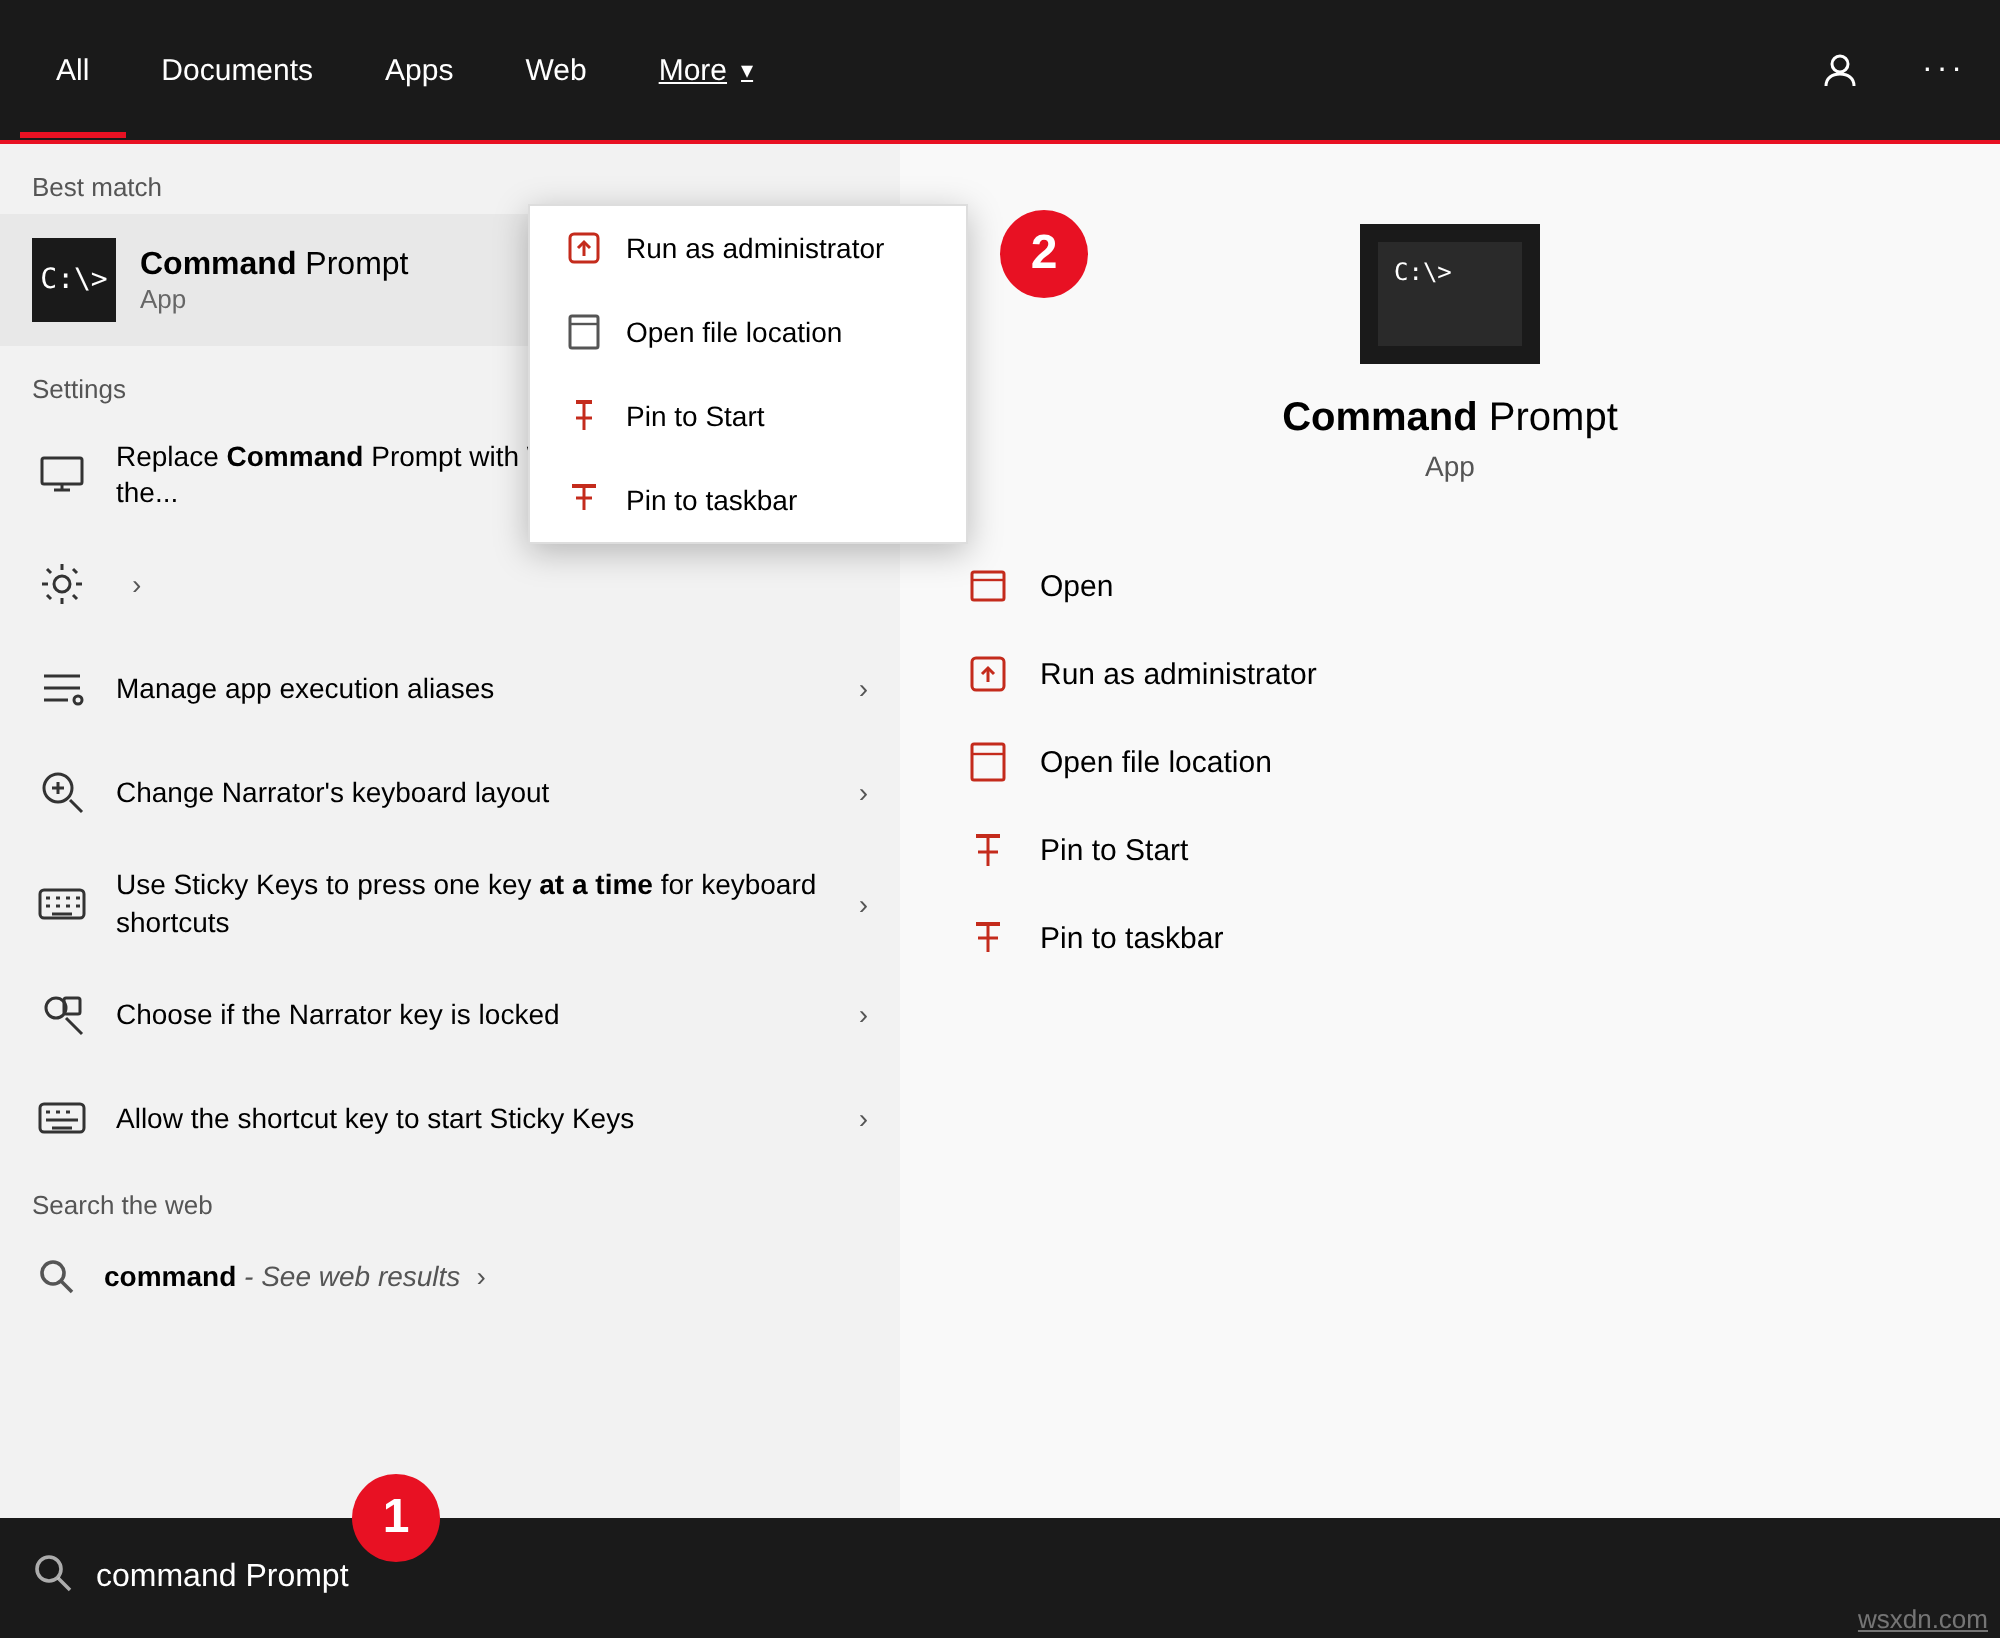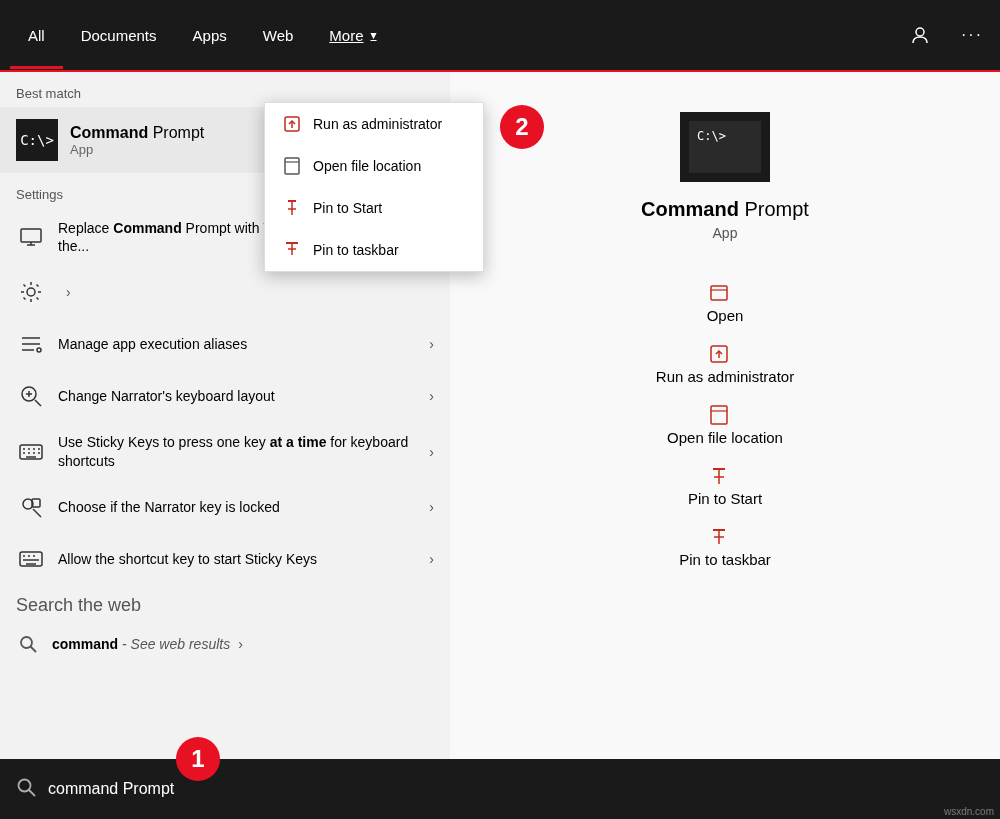--- a/index.html
+++ b/index.html
@@ -152,21 +152,21 @@
     }
     .settings-text strong { font-weight: 700; }
     .chevron {
       color: #555;
       font-size: 14px;
       margin-left: 8px;
     }
 
     
     .web-section-label {
-      font-size: 18px;
+      font-size: 13px;
       color: #555;
       padding: 10px 16px 6px 16px;
     }
     .web-search-item {
       display: flex;
       align-items: center;
       padding: 10px 16px;
       cursor: pointer;
       background: #f2f2f2;
     }
@@ -209,21 +209,20 @@
       margin-bottom: 30px;
     }
 
     .right-action {
       display: flex;
       align-items: center;
       width: 100%;
       padding: 8px 0;
       cursor: pointer;
       color: #000;
-      flex-direction: column;
     }
     .right-action-icon {
       width: 28px;
       height: 28px;
       display: flex;
       align-items: center;
       justify-content: center;
       margin-right: 12px;
       color: #c42b1c;
       font-size: 18px;
@@ -315,22 +314,23 @@
     .badge-2 {
       top: 105px;
       left: 500px;
     }
 
     
     .watermark {
       position: absolute;
       bottom: 2px;
       right: 6px;
-      font-size: 10px;
+      font-size: 13px;
       color: rgba(255,255,255,0.4);
+      text-decoration: underline;
     }
   </style>
 </head>
 <body>
 
 <div class="top-nav">
   <div class="nav-tab active">
     <span>All</span>
   </div>
   <div class="nav-tab">

